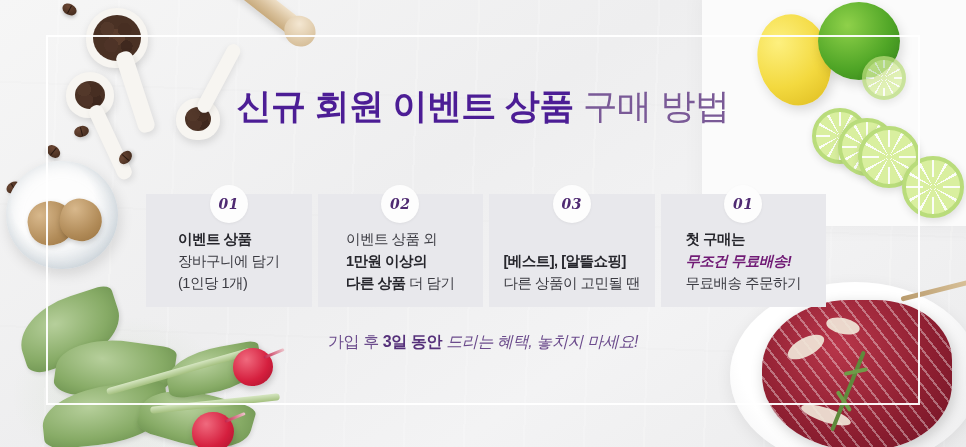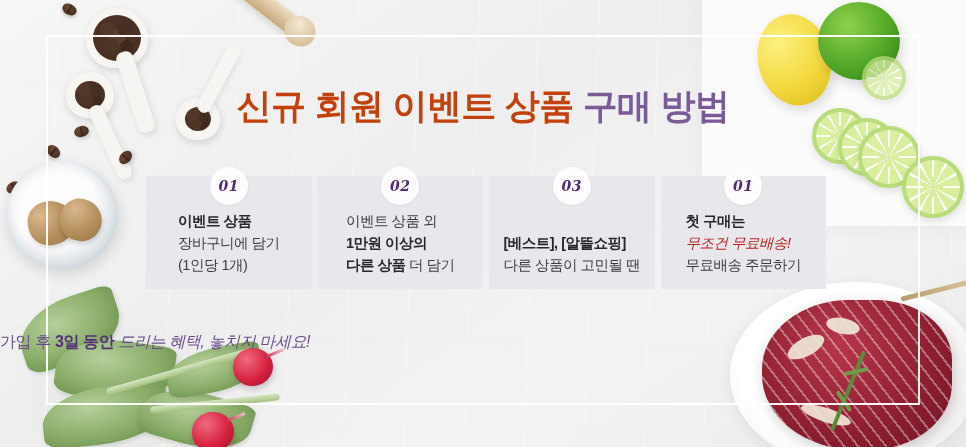--- a/index.html
+++ b/index.html
@@ -271,30 +271,30 @@
     top: 84px;
     left: 0; right: 0;
     text-align: center;
     white-space: nowrap;
     font-size: 35px;
     line-height: 44px;
     letter-spacing: -0.6px;
   }
   .headline .strong {
     font-weight: 700;
-    color: #c2410c;
+    color: #4c1d95;
   }
   .headline .light {
-    font-weight: 700;
+    font-weight: 400;
     color: #7a5a97;
   }
 
   .cards {
     position: absolute;
-    left: 146px; top: 176px;
+    left: 146px; top: 194px;
     width: 680px; height: 113px;
     display: flex;
     gap: 6px;
   }
 
   .card {
     position: relative;
     flex: 1 1 0;
     background: #e8e8ec;
     display: flex;
@@ -325,26 +325,27 @@
   }
 
   .card-lines {
     font-size: 14.5px;
     line-height: 22px;
     color: #3b3b42;
     letter-spacing: -0.5px;
   }
   .card-lines .ln { white-space: nowrap; }
   .card-lines b { font-weight: 700; color: #26262c; }
-  .card-lines i { font-style: italic; font-weight: 400; color: #b91c1c; }
+  .card-lines i { font-style: italic; font-weight: 700; color: #701a75; }
 
   .footnote {
     position: absolute;
     top: 332px;
     left: 0; right: 0;
+    text-align: center;
     white-space: nowrap;
     font-size: 16px;
     letter-spacing: -0.4px;
     color: #6b4b8c;
     font-weight: 400;
   }
   .footnote b { font-weight: 700; color: #55307a; }
   .footnote i { font-style: italic; }
 </style>
 </head>

